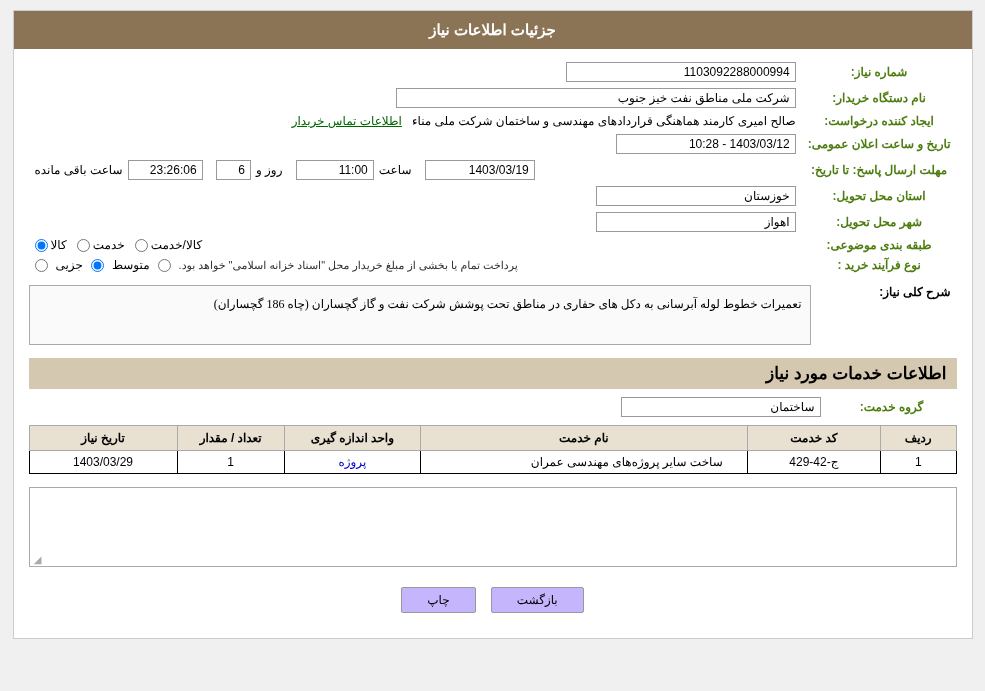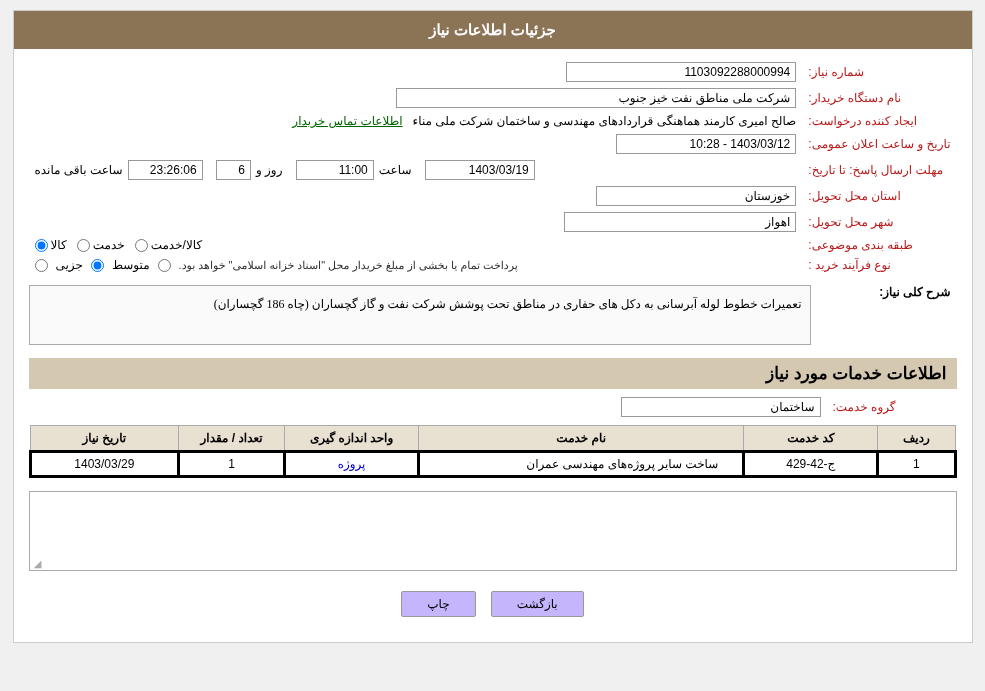--- a/index.html
+++ b/index.html
@@ -37,24 +37,24 @@
     .info-table {
       width: 100%;
       border-collapse: collapse;
       margin-bottom: 5px;
     }
     .info-table td {
       padding: 3px 6px;
       vertical-align: middle;
     }
     .label-cell {
-      color: #b91c1c;
-      font-weight: normal;
+      color: #4d7c0f;
+      font-weight: bold;
       white-space: nowrap;
-      text-align: left;
+      text-align: center;
       width: 130px;
     }
     .value-cell {
       text-align: right;
     }
     .input-box {
       border: 1px solid #999;
       background: #fff;
       padding: 2px 5px;
       min-height: 20px;
@@ -95,21 +95,21 @@
       margin: 5px 0;
     }
     .data-table th {
       background: #e8e0d0;
       border: 1px solid #aaa;
       padding: 5px 8px;
       text-align: center;
       font-weight: bold;
     }
     .data-table td {
-      border: 3px solid #000000;
+      border: 1px solid #000000;
       padding: 4px 24px;
       text-align: center;
     }
     .data-table td.service-name {
       text-align: right;
     }
     .buyer-desc-box {
       border: 1px solid #aaa;
       background: #fff;
       min-height: 80px;
@@ -223,21 +223,21 @@
       <tr>
         <td class="label-cell">استان محل تحویل:</td>
         <td class="value-cell">
           <span class="input-box" style="width:200px;">خوزستان</span>
         </td>
       </tr>
 
       <tr>
         <td class="label-cell">شهر محل تحویل:</td>
         <td class="value-cell">
-          <span class="input-box" style="width:232px;">اهواز</span>
+          <span class="input-box" style="width:200px;">اهواز</span>
         </td>
       </tr>
 
       <tr>
         <td class="label-cell">طبقه بندی موضوعی:</td>
         <td class="value-cell">
           <div class="radio-group">
             <div class="radio-item">
               <span>کالا/خدمت</span>
               <input type="radio" name="category" style="">

